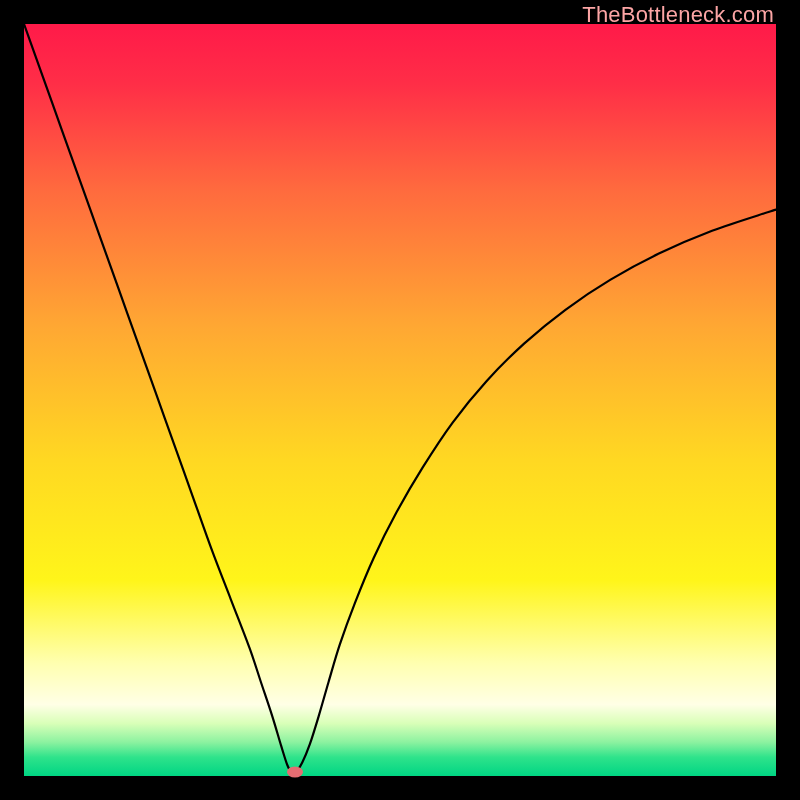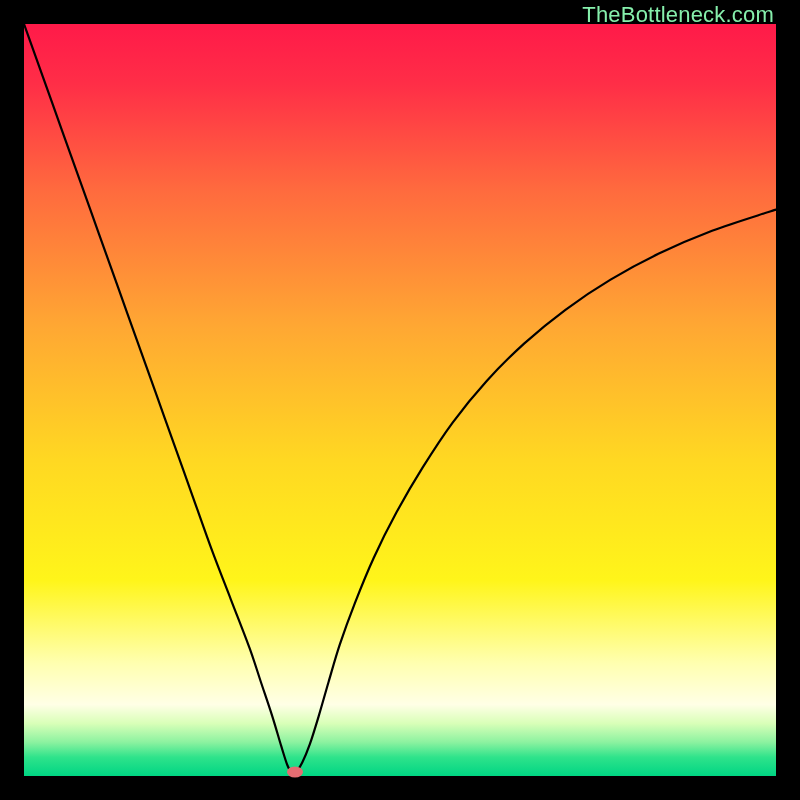--- a/index.html
+++ b/index.html
@@ -23,21 +23,21 @@
     position: absolute;
     left: 0;
     top: 0;
     width: 752px;
     height: 752px;
   }
   .watermark {
     position: absolute;
     top: 2px;
     right: 26px;
-    color: #86efac;
+    color: #fca5a5;
     font-size: 22px;
     font-weight: 500;
     letter-spacing: 0.2px;
   }
   .dot {
     position: absolute;
     width: 16px;
     height: 11px;
     background: #e46d72;
     border-radius: 50%;

